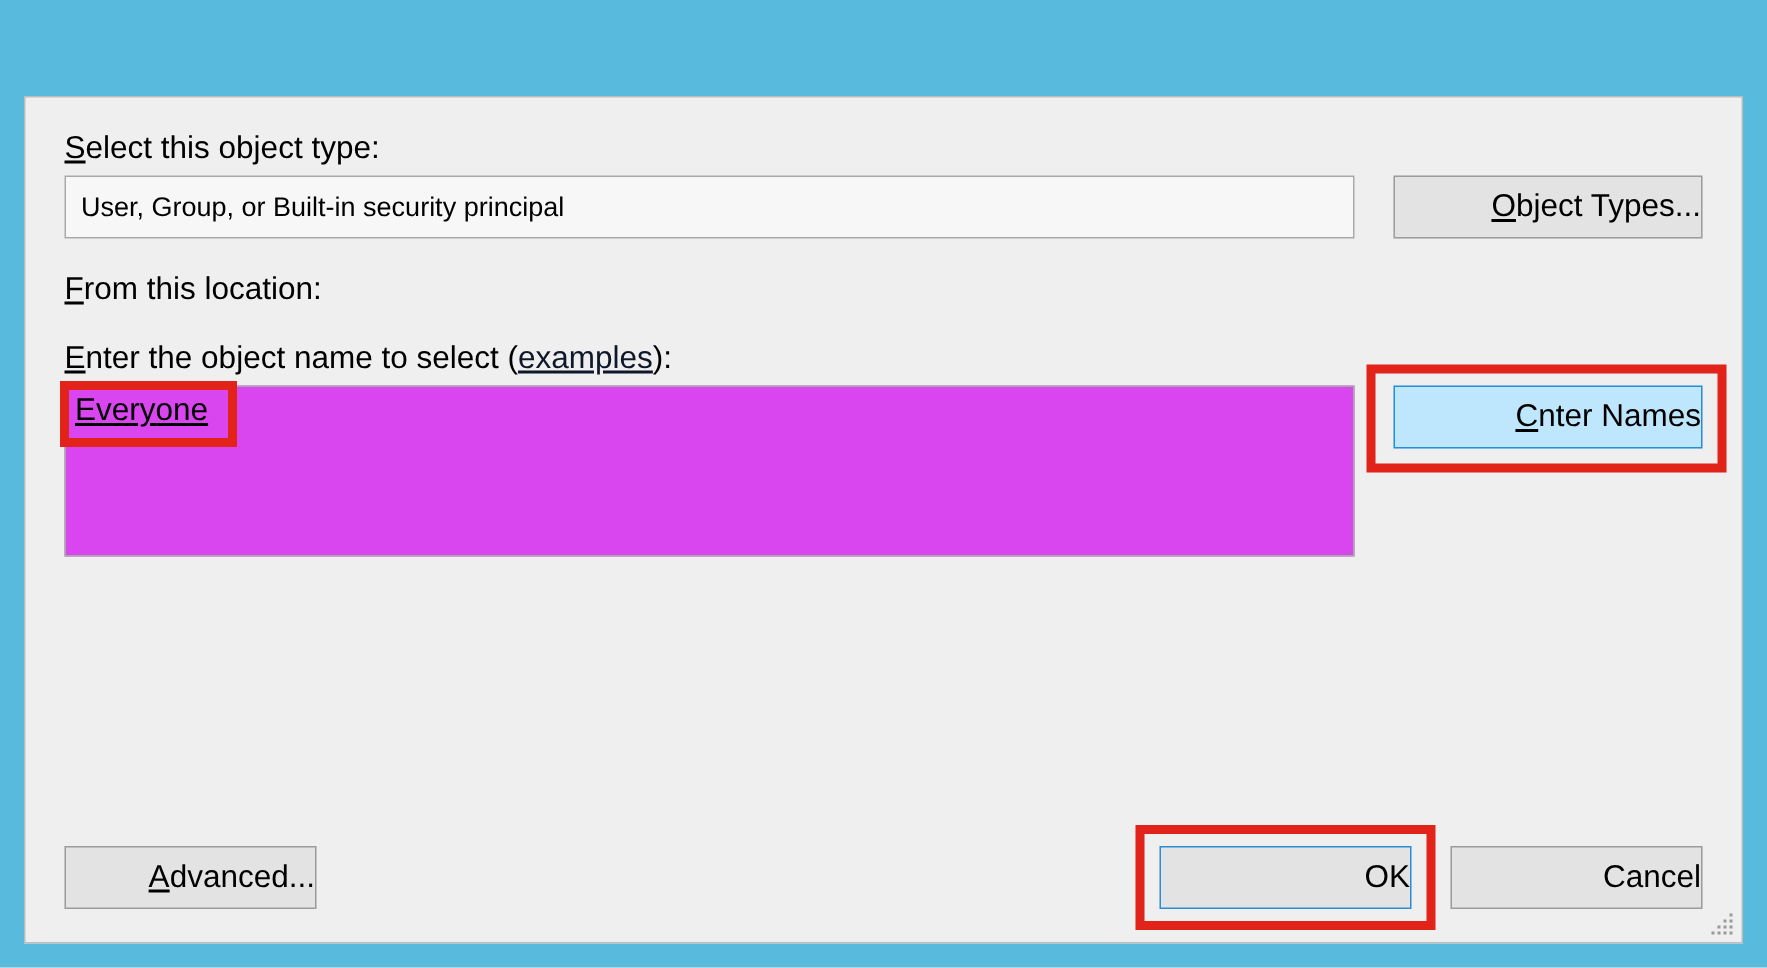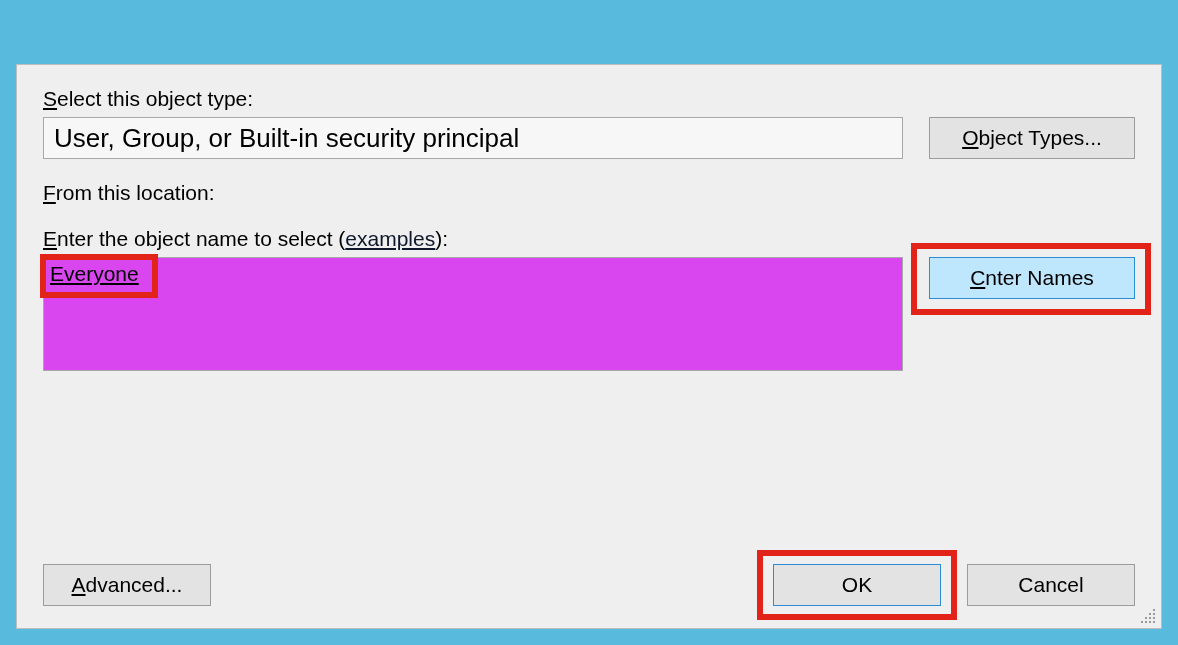--- a/index.html
+++ b/index.html
@@ -67,34 +67,34 @@
     display: flex;
     align-items: flex-start;
     gap: 26px;
   }
   .textbox {
     flex: 1;
     height: 42px;
     background: #f7f7f7;
     border: 1px solid #a8a8a8;
     padding: 6px 10px;
-    font-size: 26px;
+    font-size: 18px;
     color: #000;
     display: flex;
     align-items: center;
   }
   .btn {
     width: 206px;
     height: 42px;
     background: #e3e3e3;
     border: 1px solid #9c9c9c;
     font-size: 21px;
     display: flex;
     align-items: center;
-    justify-content: center;
+    justify-content: flex-end;
     position: relative;
   }
   .btn.small { width: 168px; }
   .examples-link {
     color: #0f172a;
     text-decoration: underline;
     cursor: pointer;
   }
   .object-name-area {
     flex: 1;

